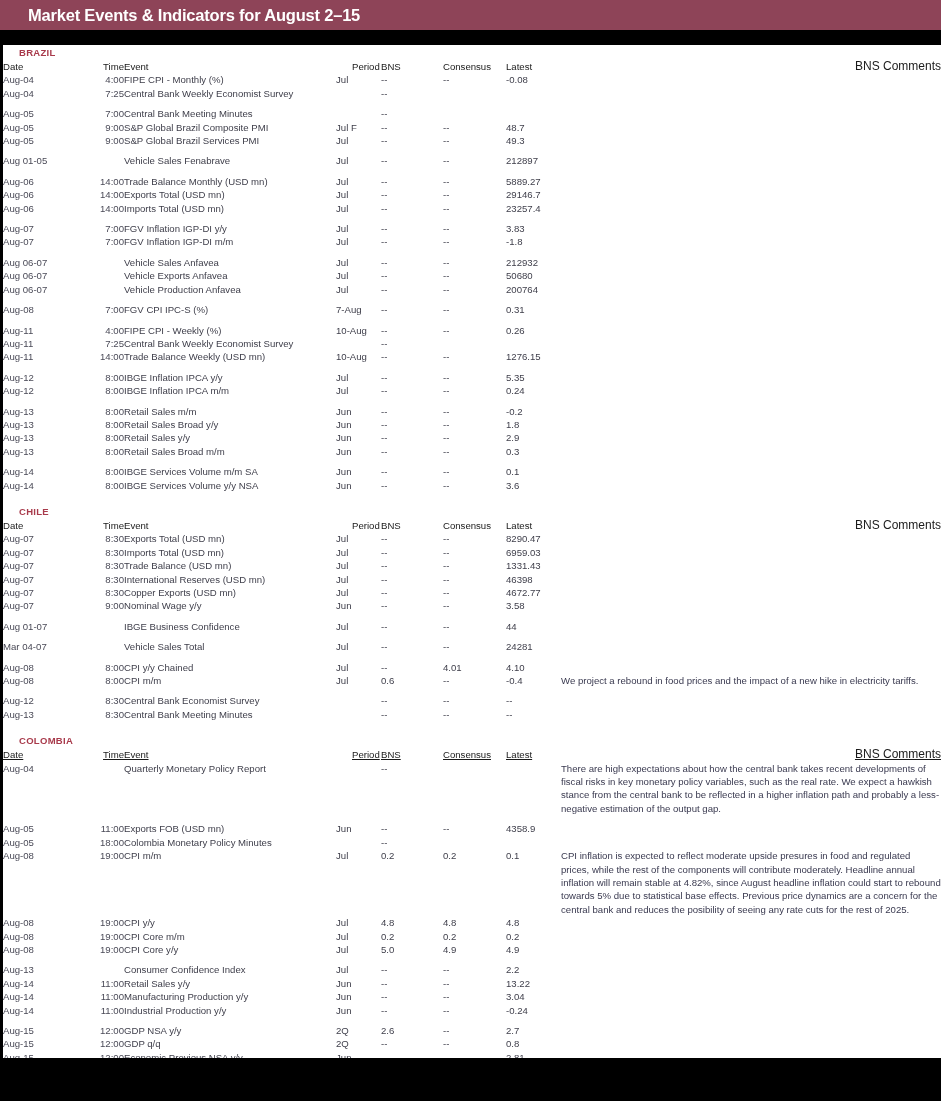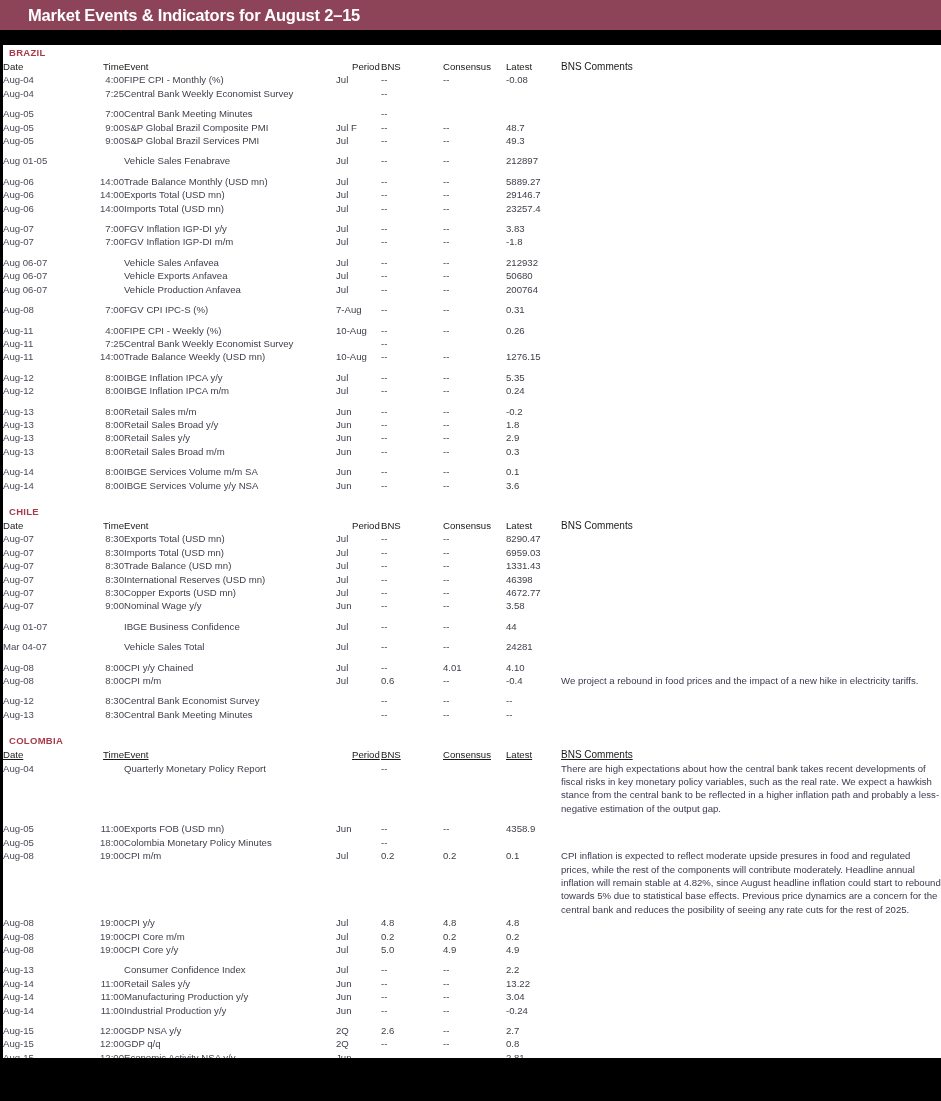--- a/index.html
+++ b/index.html
@@ -50,21 +50,21 @@
     padding-top: 2px;
   }
 
   
   .country-block { width: 100%; }
   .country-name {
     color: #A83A4B;
     font-size: 9.5px;
     font-weight: bold;
     letter-spacing: 0.3px;
-    padding-left: 6px;
+    padding-left: 16px;
     margin-bottom: 1px;
     line-height: 12px;
   }
 
   table.sched {
     border-collapse: collapse;
     width: 938px;
     table-layout: fixed;
   }
   table.sched td, table.sched th {
@@ -104,21 +104,21 @@
   td.comm   { color: #3A3A50; padding-left: 4px; padding-right: 8px;
               font-size: 9.4px; line-height: 12.6px; }
 
   tr.hdr td.date   { color: #1A1A1A; }
   tr.hdr td.time   { color: #1A1A1A; }
   tr.hdr td.event  { color: #1A1A1A; }
   tr.hdr td.period { color: #1A1A1A; padding-left: 16px; }
   tr.hdr td.bns    { color: #1A1A1A; }
   tr.hdr td.cons   { color: #1A1A1A; }
   tr.hdr td.latest { color: #1A1A1A; }
-  tr.hdr td.comm   { color: #1A1A1A; font-size: 10px; }
+  tr.hdr td.comm   { color: #1A1A1A; font-size: 12px; text-align: right; }
 
   
   tr.gap td { height: 7px; line-height: 7px; font-size: 0; }
 </style>
 </head>
 <body>
 
 <div id="title-bar" style="background: rgb(142, 68, 88);">
   <span class="title-text" style="color: rgb(255, 255, 255);">Market Events &amp; Indicators for August 2–15</span>
 </div>
@@ -762,21 +762,21 @@
               <td class="event">GDP q/q</td>
               <td class="period">2Q</td>
               <td class="bns">--</td>
               <td class="cons">--</td>
               <td class="latest">0.8</td>
               <td class="comm"></td>
             </tr>
             <tr>
               <td class="date">Aug-15</td>
               <td class="time">12:00</td>
-              <td class="event">Economic Activity NSA y/y</td>
+              <td class="event">Economic Previous NSA y/y</td>
               <td class="period">Jun</td>
               <td class="bns">--</td>
               <td class="cons">--</td>
               <td class="latest">2.81</td>
               <td class="comm"></td>
             </tr>
           </tbody>
         </table>
       </div>
     </div>

